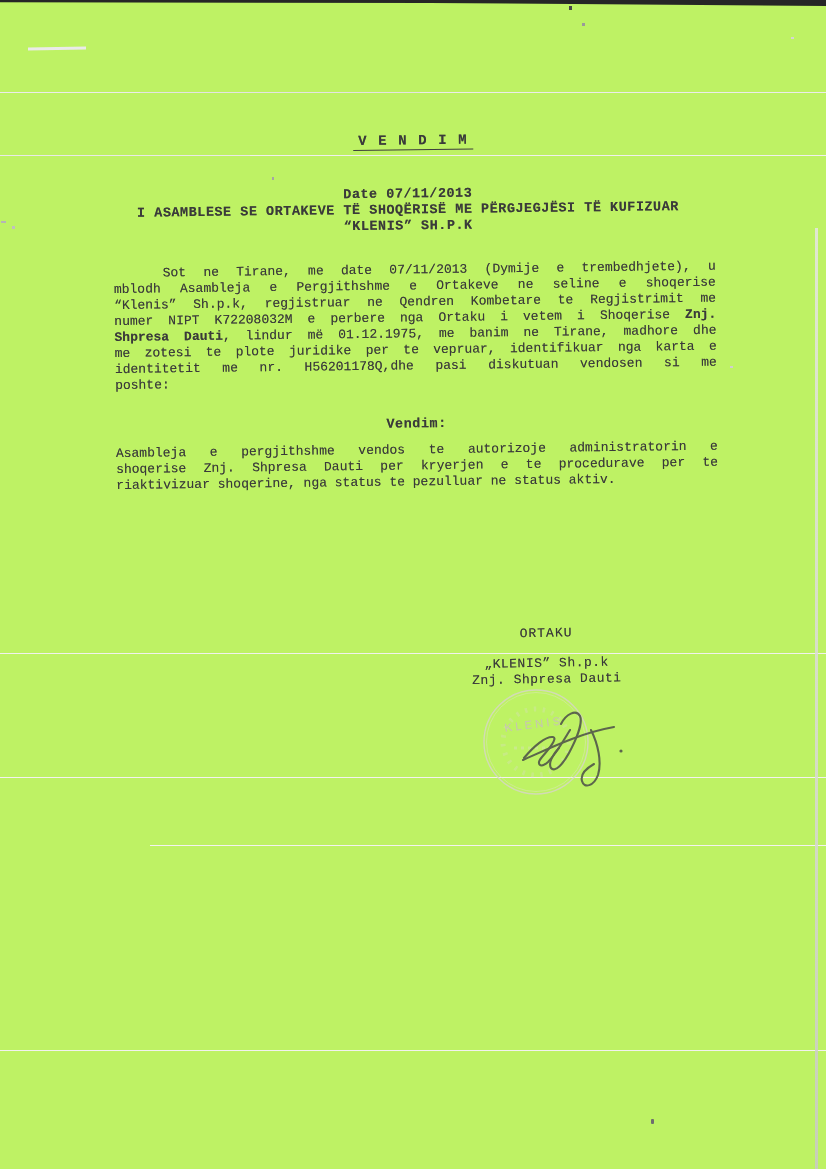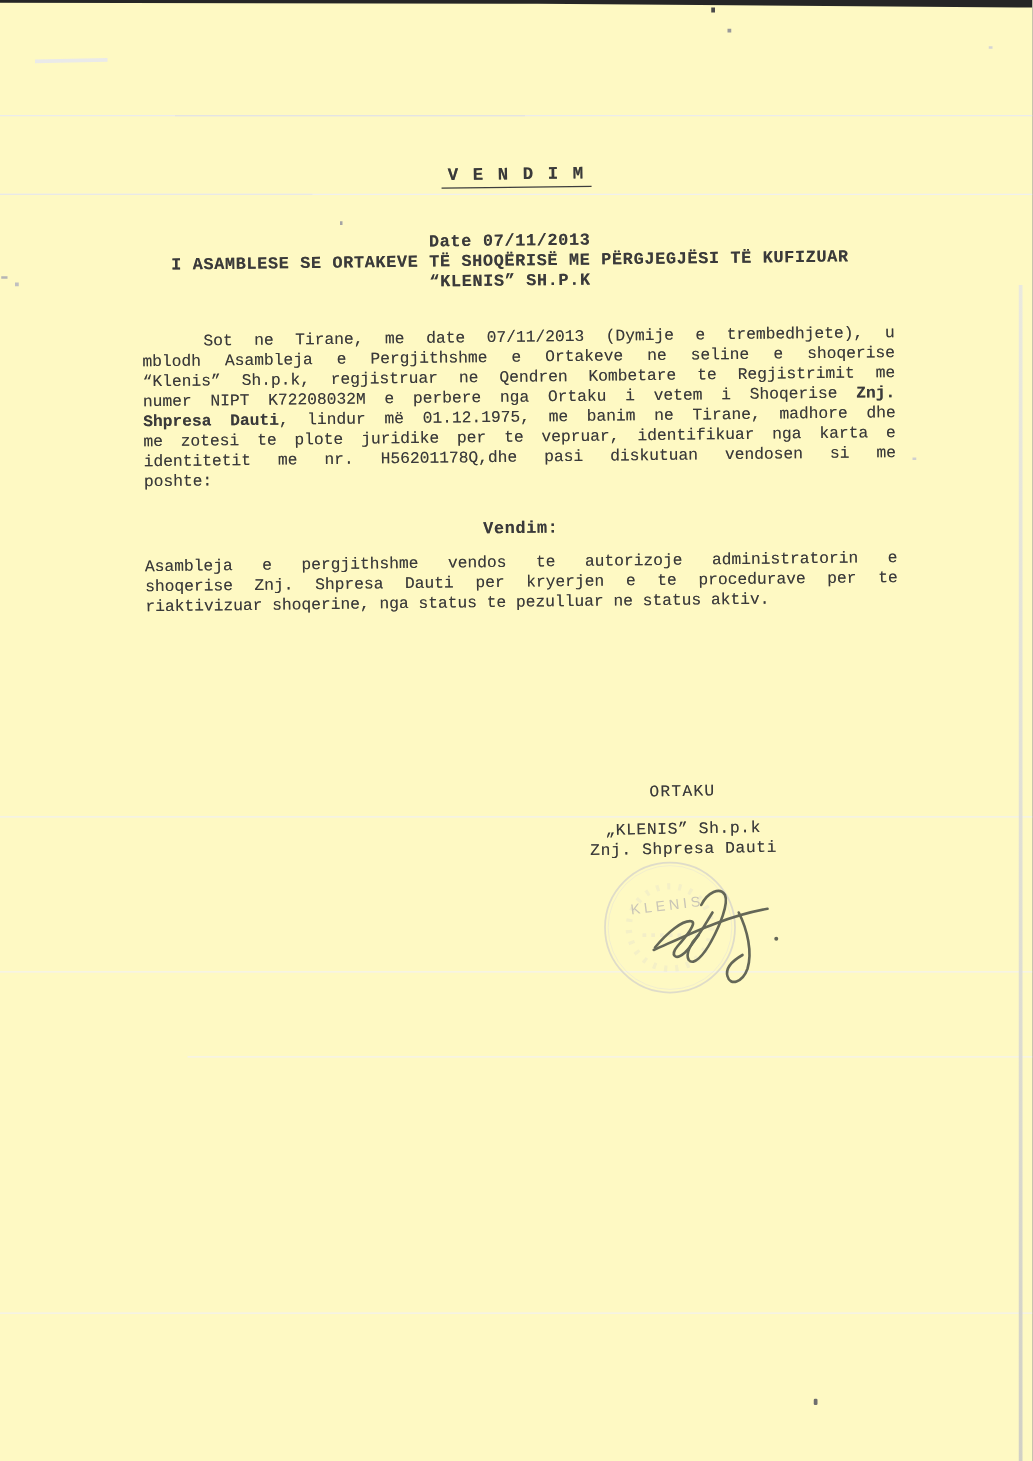--- a/index.html
+++ b/index.html
@@ -1,18 +1,18 @@
 <!DOCTYPE html>
 <html><head>
 <meta charset="utf-8">
 <style>
   html,body{margin:0;padding:0;background:#9a9a9a;}
   .page{
     position:relative;width:826px;height:1169px;margin:0 auto;
-    background:#fef9c3;overflow:hidden;
+    background:#bef264;overflow:hidden;
     font-family:"Liberation Mono","DejaVu Sans Mono",monospace;
     color:#3a3a3a;
   }
   
   .content{
     position:absolute;left:112px;top:132px;width:602px;height:640px;
     transform:rotate(-0.7deg);transform-origin:0 0;
     font-size:13px;line-height:16px;
     text-shadow:0 0 .4px rgba(58,58,58,.55);
   }

